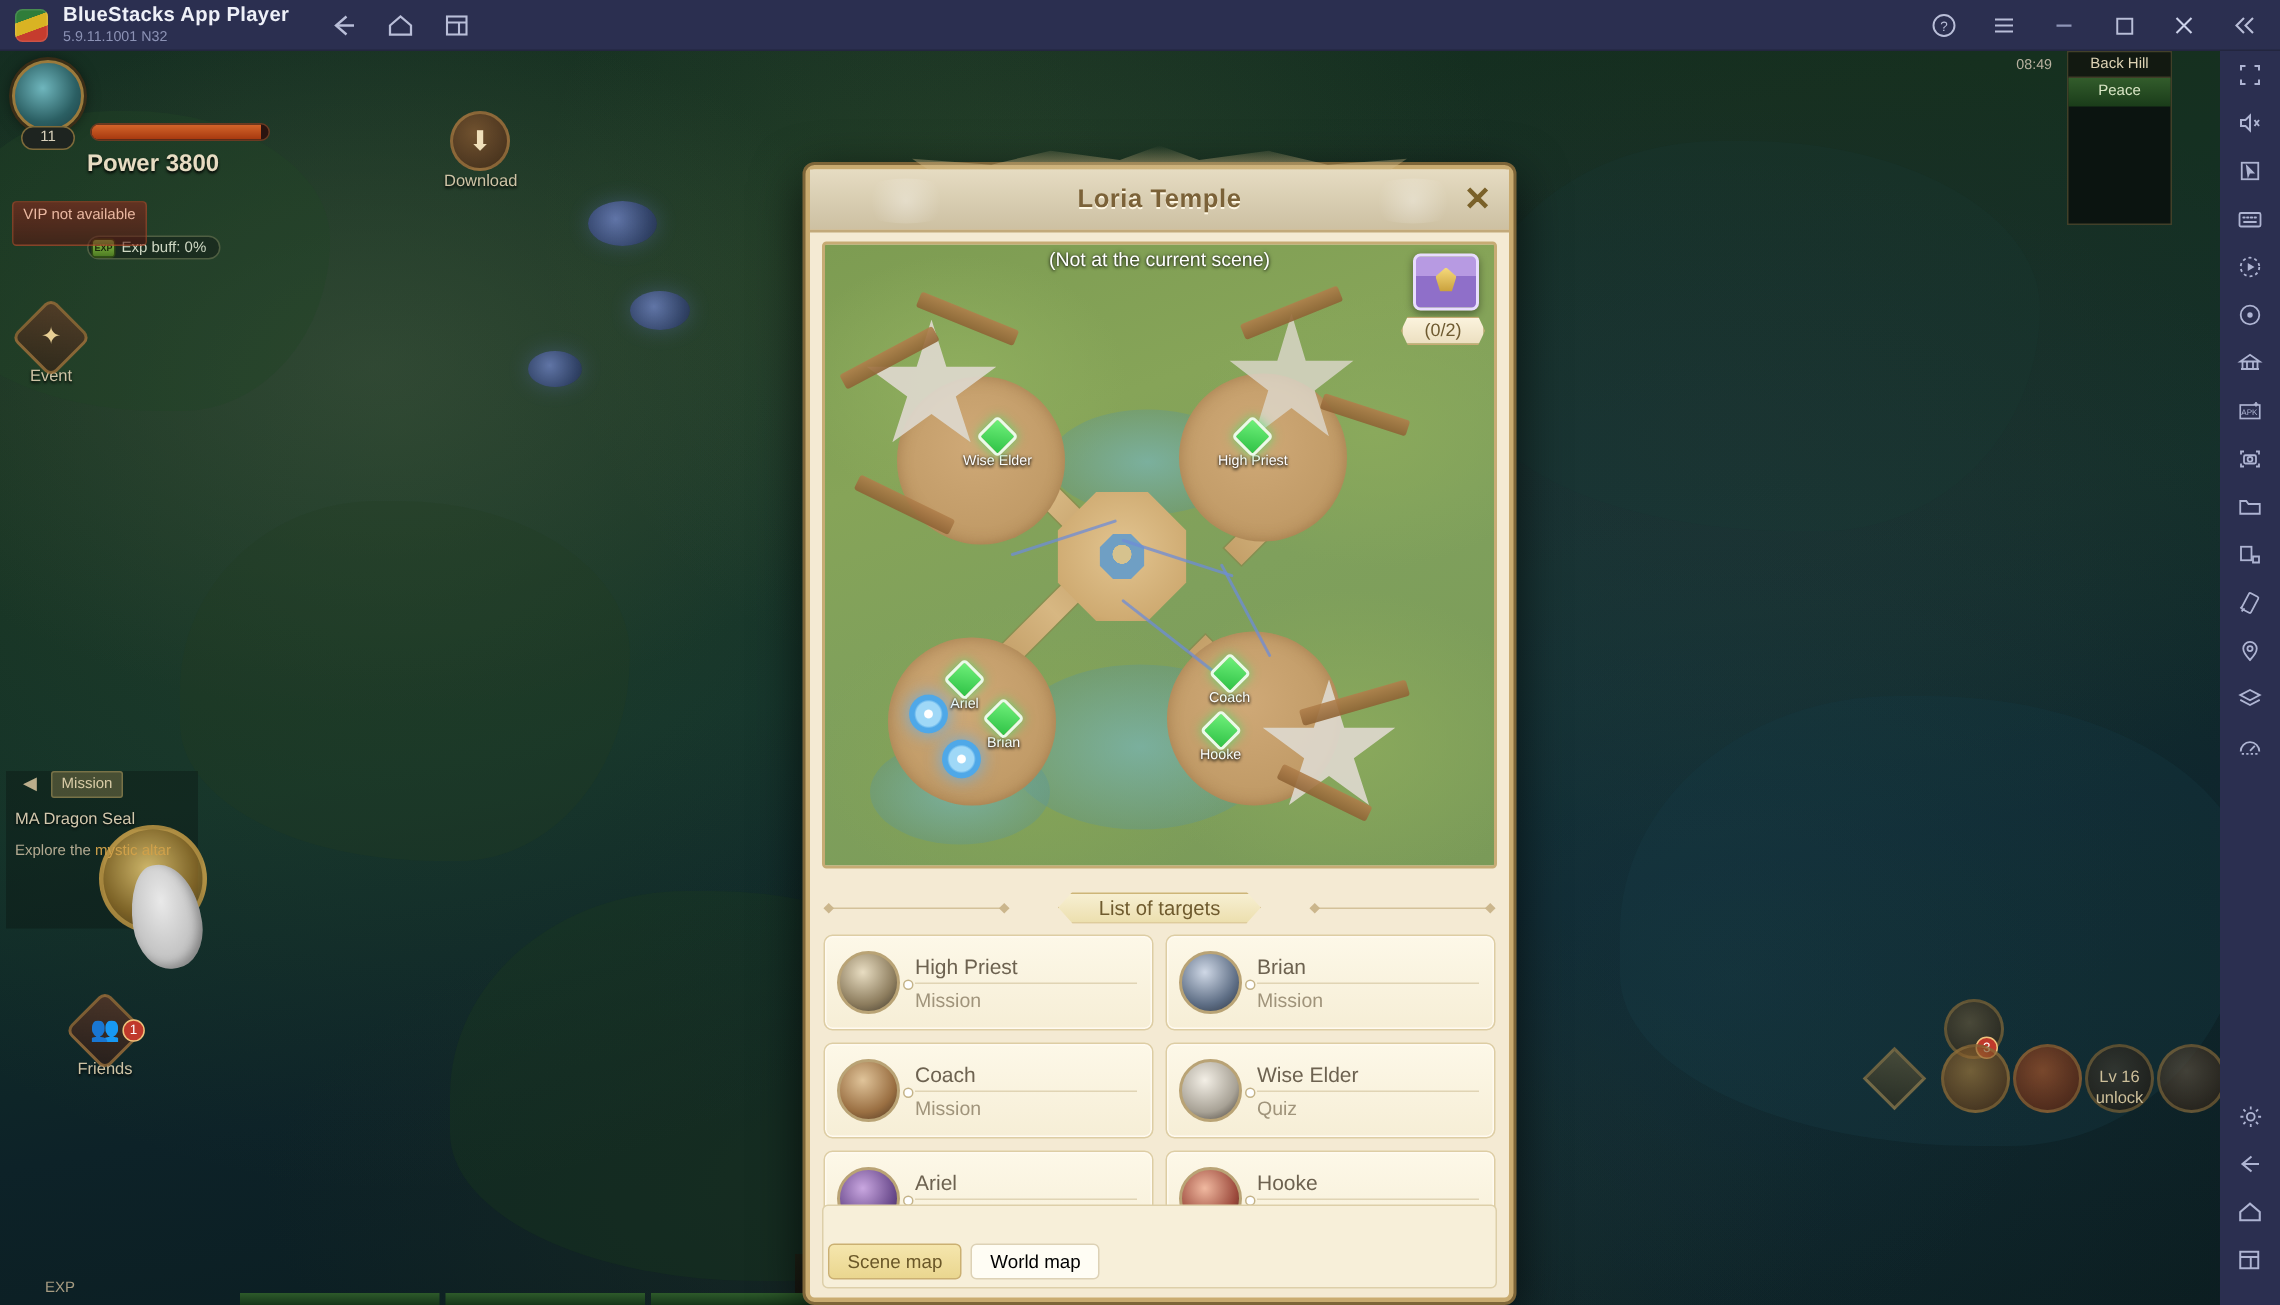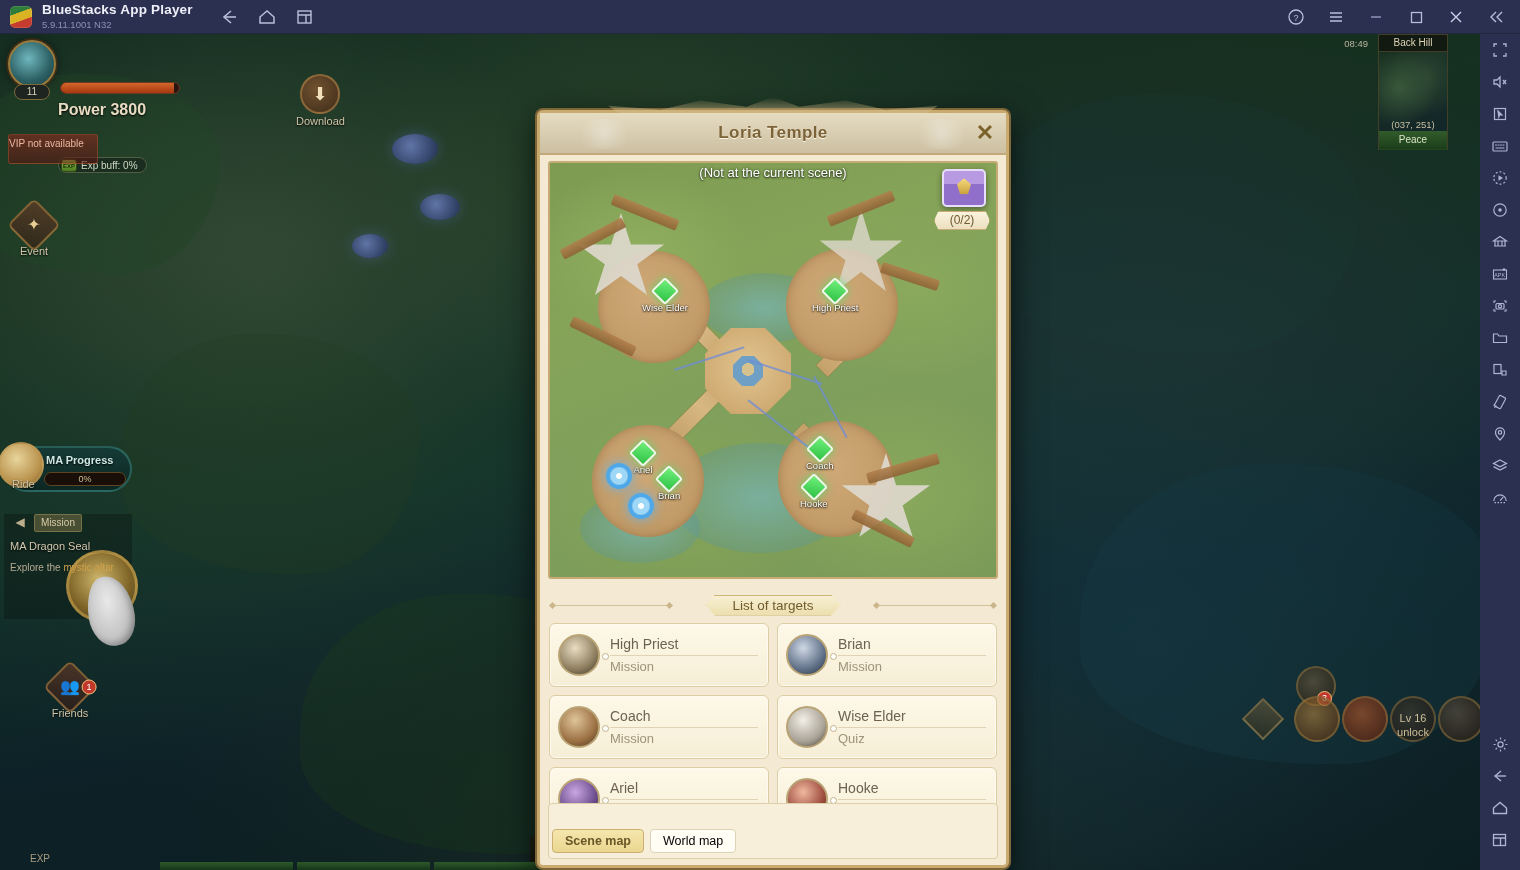--- a/index.html
+++ b/index.html
@@ -99,21 +99,21 @@
   }
   .exp-chip .exp-ic {
     position:absolute; left:2px; top:1px; width:16px; height:13px; border-radius:3px;
     background: linear-gradient(180deg,#8fc24a,#4c7a22); border:1px solid #2f4a14;
     font-size:6px; color:#1a2a0a; text-align:center; line-height:12px; font-weight:bold;
   }
   .vip-banner {
     left: 8px; top: 100px; width: 90px; height: 30px;
     background: linear-gradient(180deg, rgba(150,40,30,.55), rgba(90,20,16,.55));
     border: 1px solid rgba(180,90,50,.45);
-    color: #e9b7a0; font-size: 10px; text-align: left; line-height: 13px; padding-top: 2px;
+    color: #e9b7a0; font-size: 10px; text-align: center; line-height: 13px; padding-top: 2px;
     border-radius: 3px;
   }
 
   .side-btn { position:absolute; z-index:20; width: 56px; text-align:center; cursor:pointer; }
   .side-diamond {
     width: 38px; height: 38px; margin: 0 auto; transform: rotate(45deg);
     background: linear-gradient(145deg, rgba(120,60,40,.55), rgba(60,26,18,.55));
     border: 2px solid rgba(190,140,70,.55); border-radius: 6px;
   }
   .side-diamond > span { display:block; transform: rotate(-45deg); font-size:16px; line-height:34px; color:#e8cf95; }
@@ -401,21 +401,21 @@
     border:1px solid #c4b388; border-radius:50%; background:#fff;
   }
   .tgt .sub { color:#a0947b; font-size:13px; line-height:18px; }
 
   
   .maptabs { position:absolute; left: 12px; bottom: 12px; display:flex; gap: 6px; }
   .mtab {
     padding: 4px 12px; font-size: 12.5px; border-radius: 4px; cursor: pointer;
     border: 1px solid #cbb072; color:#7d6b42;
   }
-  .mtab.active { background: linear-gradient(180deg,#f5e6ad,#ead68f); color:#6a5728;font-weight:bold; }
+  .mtab.active { background: linear-gradient(180deg,#f5e6ad,#ead68f); color:#6a5728; }
   .mtab.idle { background: #fffdf4; color:#000000; border-color:#ddd2b6; }
   .dlg-bottom {
     position:absolute; left:8px; right:8px; bottom:6px; height:56px;
     border:1px solid #ddcfa9; border-radius:4px; background:#f7efd9;
   }
 </style>
 </head>
 <body>
 
 <div id="root">
@@ -517,46 +517,35 @@
     </div>
 
     <div class="side-btn" style="left:42px;top:634px;">
       <div class="side-diamond">
         <span>👥</span>
         <div class="badge-dot" style="transform:rotate(-45deg);right:-4px;top:-4px;">1</div>
       </div>
       <div class="side-lbl">Friends</div>
     </div>
 
-    <div class="ma-progress">
-      <div class="ma-pet"></div>
-      <div class="ma-title">MA Progress</div>
-      <div class="ma-track">
-        <div class="ma-pct">0%</div>
-      </div>
-      <div class="ride-lbl">Ride</div>
-    </div>
 
     <div class="mission-panel">
       <div class="mission-arrow">◀</div>
       <div class="mission-tab">Mission</div>
       <div class="gold-ring"></div>
       <div class="mission-name">MA Dragon Seal</div>
       <div class="mission-desc">
         <span>Explore the </span><em>mystic altar</em>
       </div>
     </div>
     <div class="cursor-hand"></div>
 
     <div class="bs-clock">08:49</div>
     <div class="minimap">
       <div class="minimap-title">Back Hill</div>
-      <div class="minimap-body">
-        <div class="minimap-coord">(037, 251)</div>
-      </div>
       <div class="minimap-peace">Peace</div>
     </div>
 
     <div class="skill-diamond"></div>
     <div class="action-circle" style="left:1296px;top:632px;width:40px;height:40px;background:radial-gradient(circle at 42% 38%, rgba(120,95,60,.55), rgba(40,30,18,.7));">
       <div class="badge-dot" style="right:2px;bottom:-2px;top:auto;">3</div>
     </div>
     <div class="action-circle" style="left:1294px;top:662px;width:46px;height:46px;background:radial-gradient(circle at 42% 38%, rgba(180,130,60,.6), rgba(70,40,18,.75));"></div>
     <div class="action-circle" style="left:1342px;top:662px;width:46px;height:46px;background:radial-gradient(circle at 42% 38%, rgba(190,90,40,.6), rgba(80,30,14,.75));"></div>
     <div class="action-circle" style="left:1390px;top:662px;width:46px;height:46px;background:radial-gradient(circle at 42% 38%, rgba(70,60,48,.6), rgba(28,24,18,.8));">

